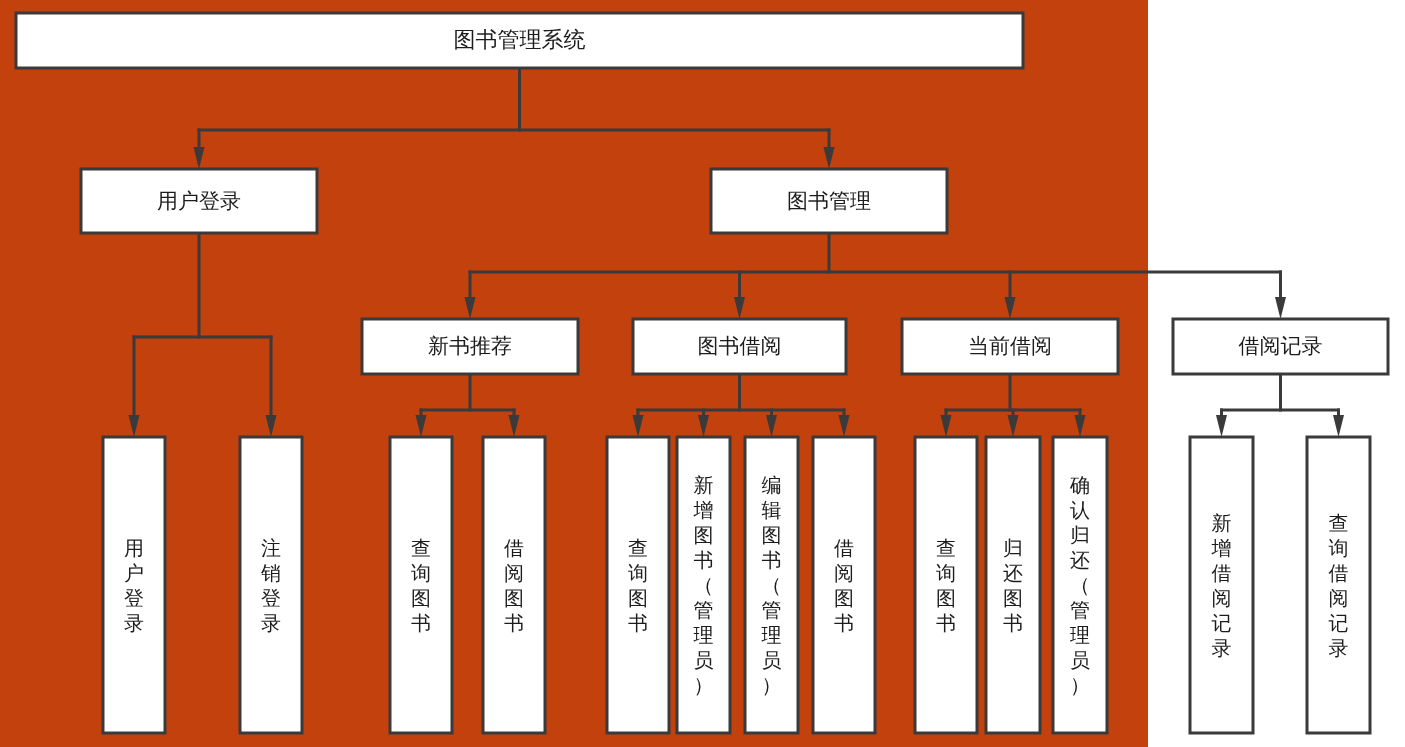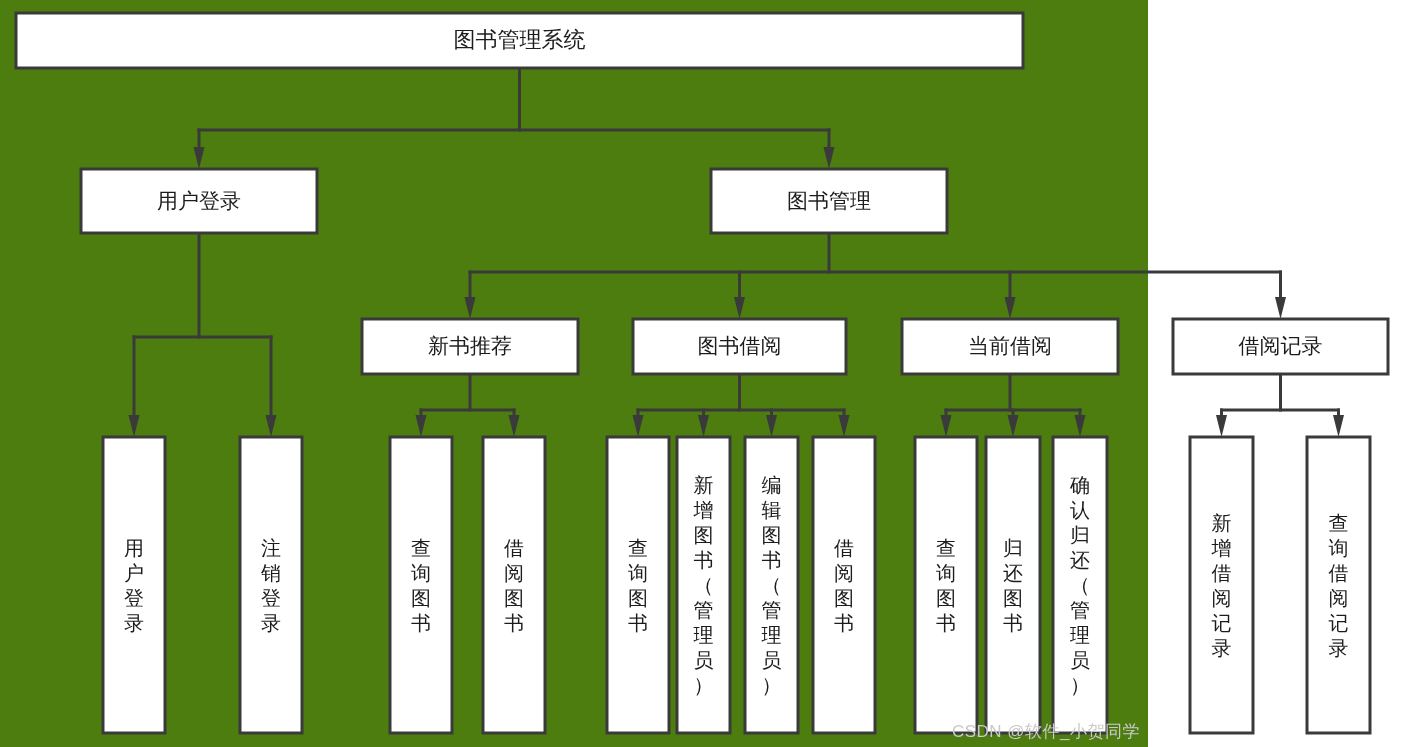--- a/index.html
+++ b/index.html
@@ -10,21 +10,21 @@
   body {
     width: 1405px;
     height: 747px;
     font-family: "Liberation Sans", "DejaVu Sans", sans-serif;
     overflow: hidden;
   }
   #diagram-root {
     position: relative;
     width: 1148px;
     height: 747px;
-    background: #4d7c0f;
+    background: #c2410c;
   }
   svg.tree {
     position: absolute;
     left: 0;
     top: 0;
     width: 1405px;
     height: 747px;
   }
   .node-box {
     fill: #ffffff;
@@ -274,14 +274,13 @@
           <rect x="1307" y="437" width="63" height="296" class="node-box"></rect>
           <text x="1338.5" y="529.5" class="vert-label">查</text>
           <text x="1338.5" y="554.5" class="vert-label">询</text>
           <text x="1338.5" y="579.5" class="vert-label">借</text>
           <text x="1338.5" y="604.5" class="vert-label">阅</text>
           <text x="1338.5" y="629.5" class="vert-label">记</text>
           <text x="1338.5" y="654.5" class="vert-label">录</text>
         </g>
       </g>
   </svg>
-  <div class="watermark">CSDN @软件_小贺同学</div>
 </div>
 
 </body></html>

